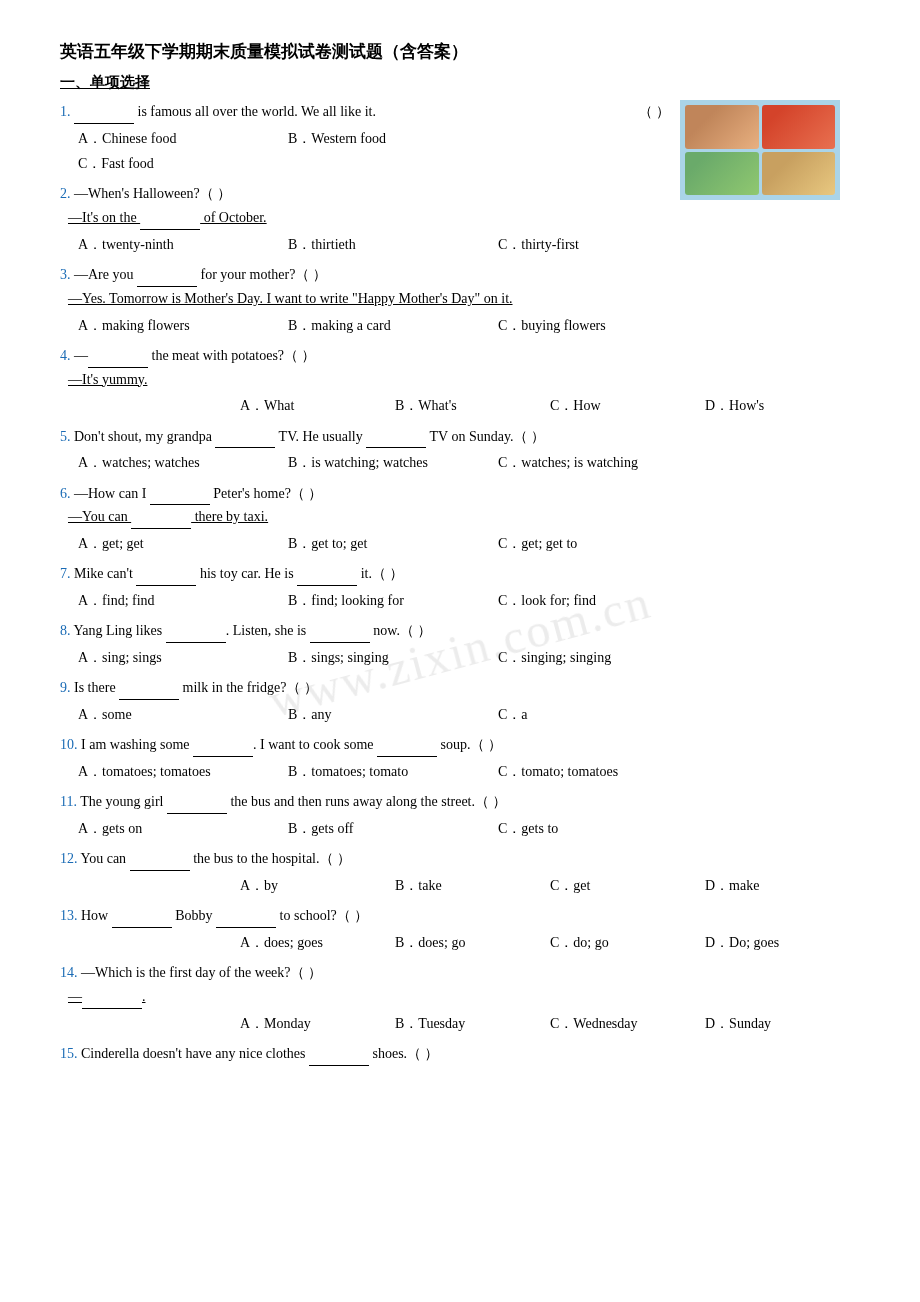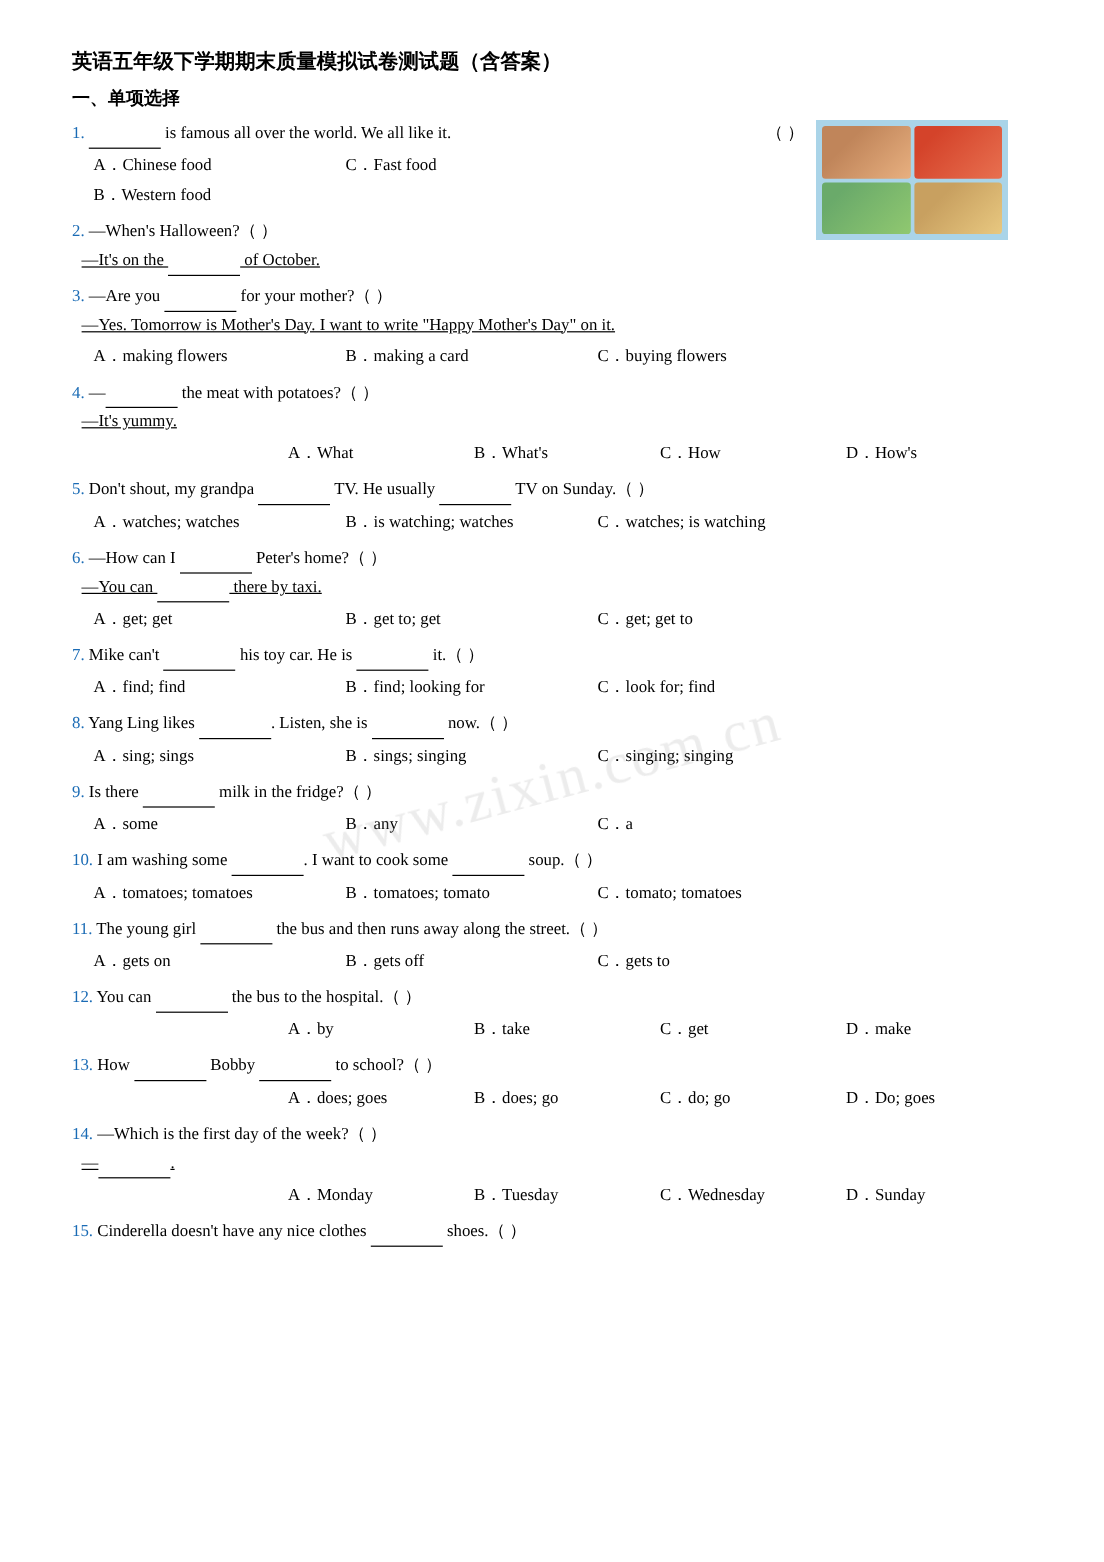--- a/index.html
+++ b/index.html
@@ -16,20 +16,21 @@
       font-size: 17px;
       font-weight: bold;
       margin-bottom: 10px;
       color: #000;
     }
     .section-title {
       font-size: 15px;
       font-weight: bold;
       margin-bottom: 8px;
       color: #000;
+      text-decoration: underline;
     }
     .food-image-container {
       position: relative;
       float: right;
       width: 180px;
       height: 110px;
       margin-left: 10px;
       margin-bottom: 5px;
     }
     .food-img-grid {
@@ -138,27 +139,32 @@
 </div>
 
 <div id="questions-container">
     <div class="question-block">
       <div class="q-line">
       <span class="q-text"><span class="question-num">1.</span> <span class="blank"></span> is famous all over the world. We all like it.</span>
       <span class="bracket">（ ）</span>
     </div>
       <div class="options-row">
         <span class="option">A．Chinese food</span>
+        <span class="option">B．Western food</span>
         <span class="option">C．Fast food</span>
-        <span class="option">B．Western food</span>
       </div>
     </div>
     <div class="question-block">
       <div><span class="question-num">2.</span> —When's Halloween?（ ）</div>
       <div class="sub-q">—It's on the <span class="blank"></span> of October.</div>
+      <div class="options-row">
+        <span class="option">A．twenty-ninth</span>
+        <span class="option">B．thirtieth</span>
+        <span class="option">C．thirty-first</span>
+      </div>
     </div>
     <div class="question-block">
       <div><span class="question-num">3.</span> —Are you <span class="blank"></span> for your mother?（ ）</div>
       <div class="sub-q">—Yes. Tomorrow is Mother's Day. I want to write "Happy Mother's Day" on it.</div>
       <div class="options-row">
         <span class="option">A．making flowers</span>
         <span class="option">B．making a card</span>
         <span class="option">C．buying flowers</span>
       </div>
     </div>

